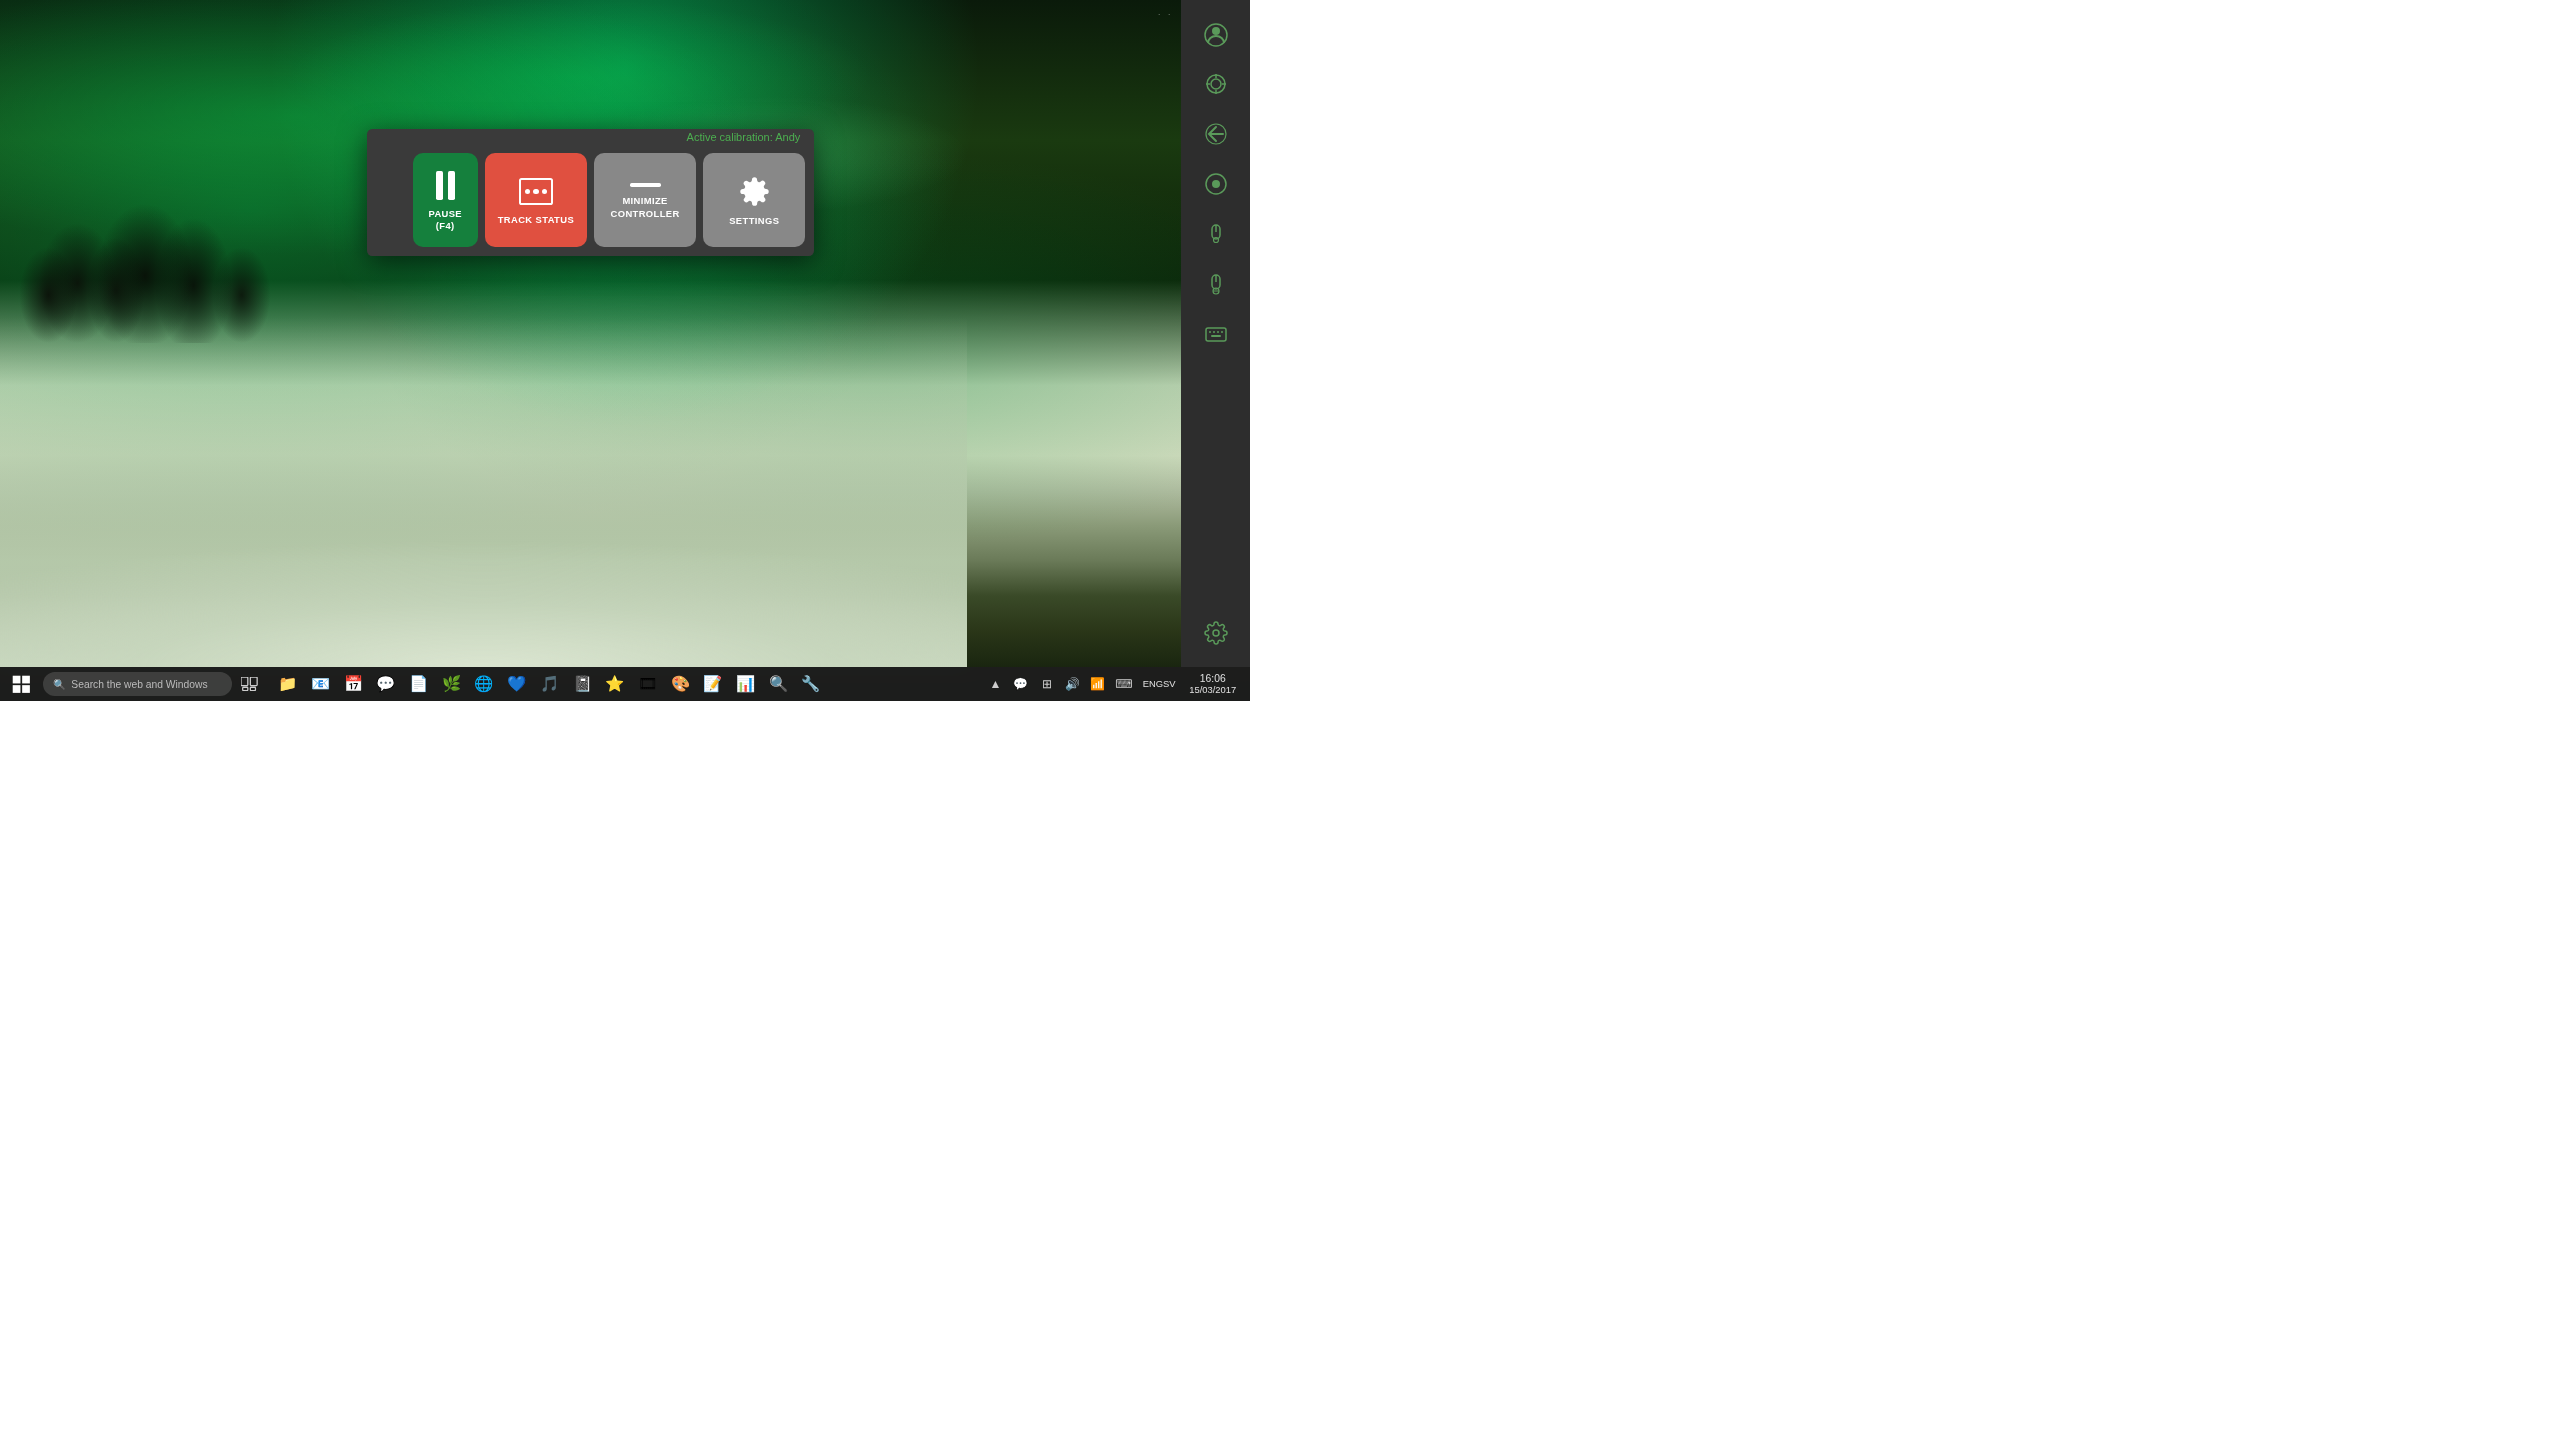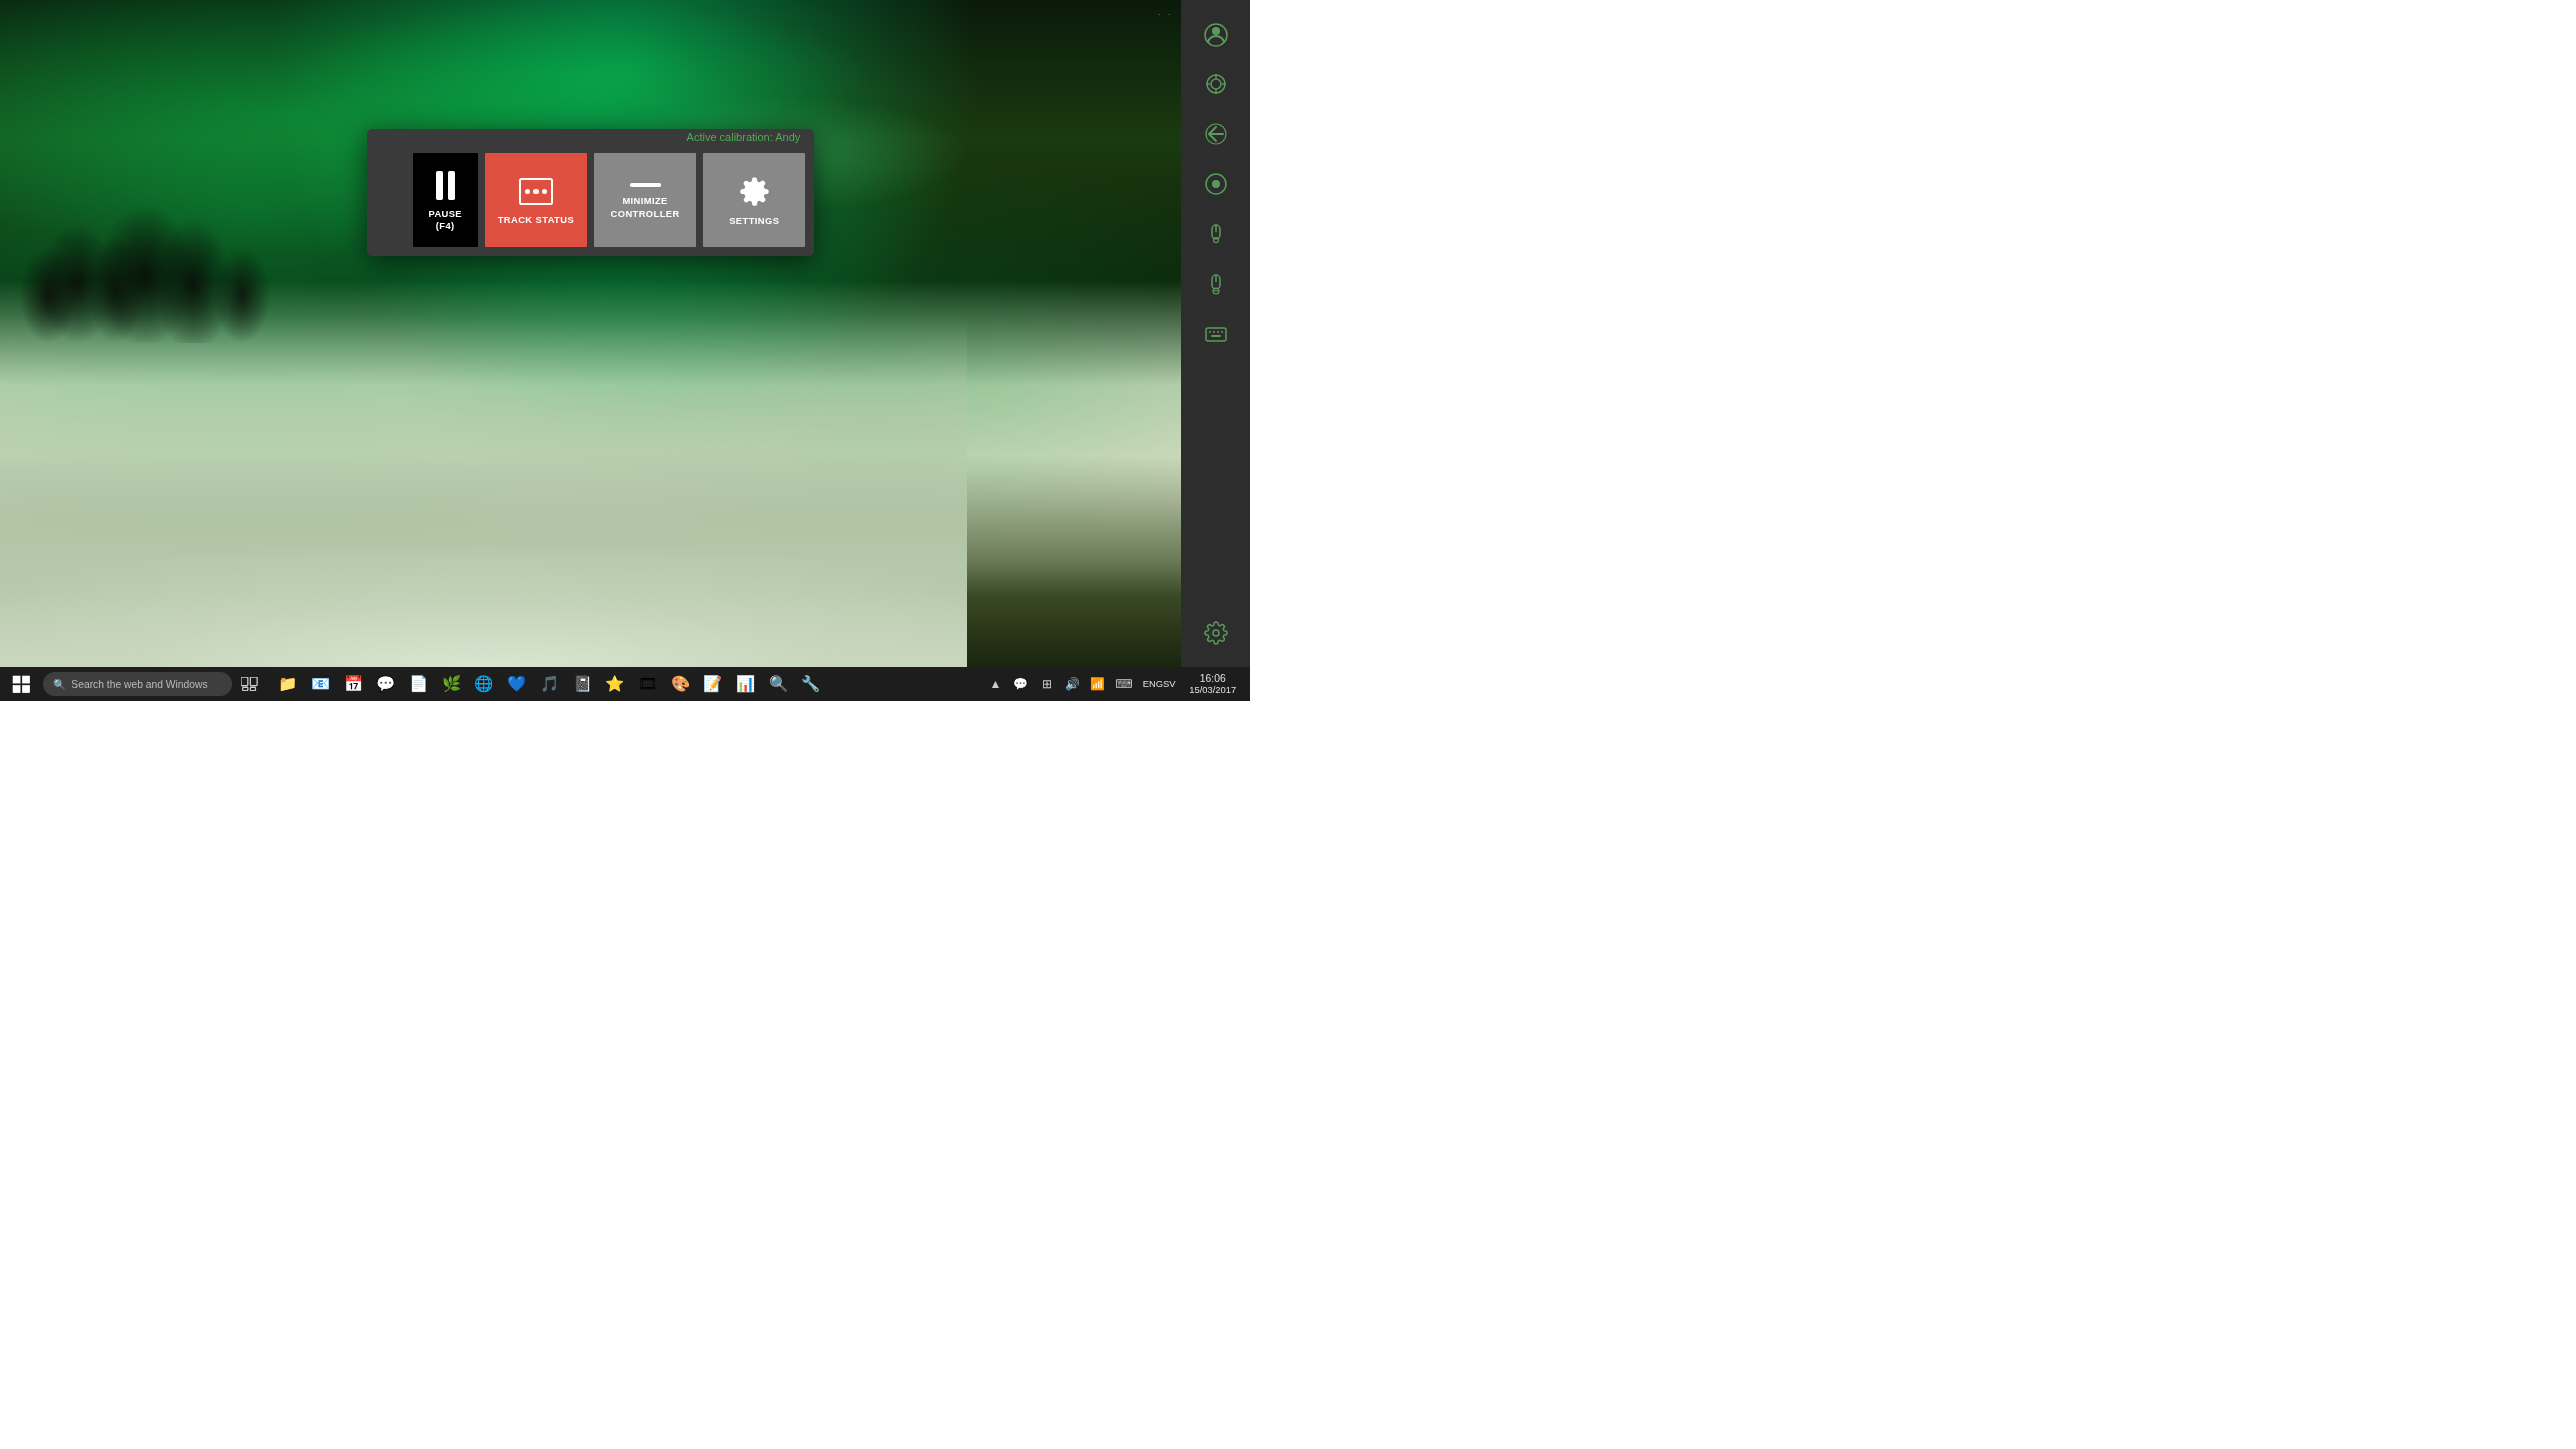--- a/index.html
+++ b/index.html
@@ -182,33 +182,33 @@
 
     .dialog-body {
       padding: 0 8.6px 8.6px;
       display: grid;
       grid-template-columns: repeat(4, 1fr);
       gap: 6.9px;
     }
 
     .action-btn {
       border: none;
-      border-radius: 1px;
+      border-radius: 10px;
       padding: 13.7px 6.9px 10.3px;
       cursor: pointer;
       display: flex;
       flex-direction: column;
       align-items: center;
       justify-content: center;
       gap: 8.6px;
       min-height: 94px;
     }
 
     .action-btn.green {
-      background: #000000;
+      background: #15803d;
       margin-left: 37px;
     }
 
     .action-btn.red {
       background: #e05040;
     }
 
     .action-btn.gray {
       background: #888;
     }

